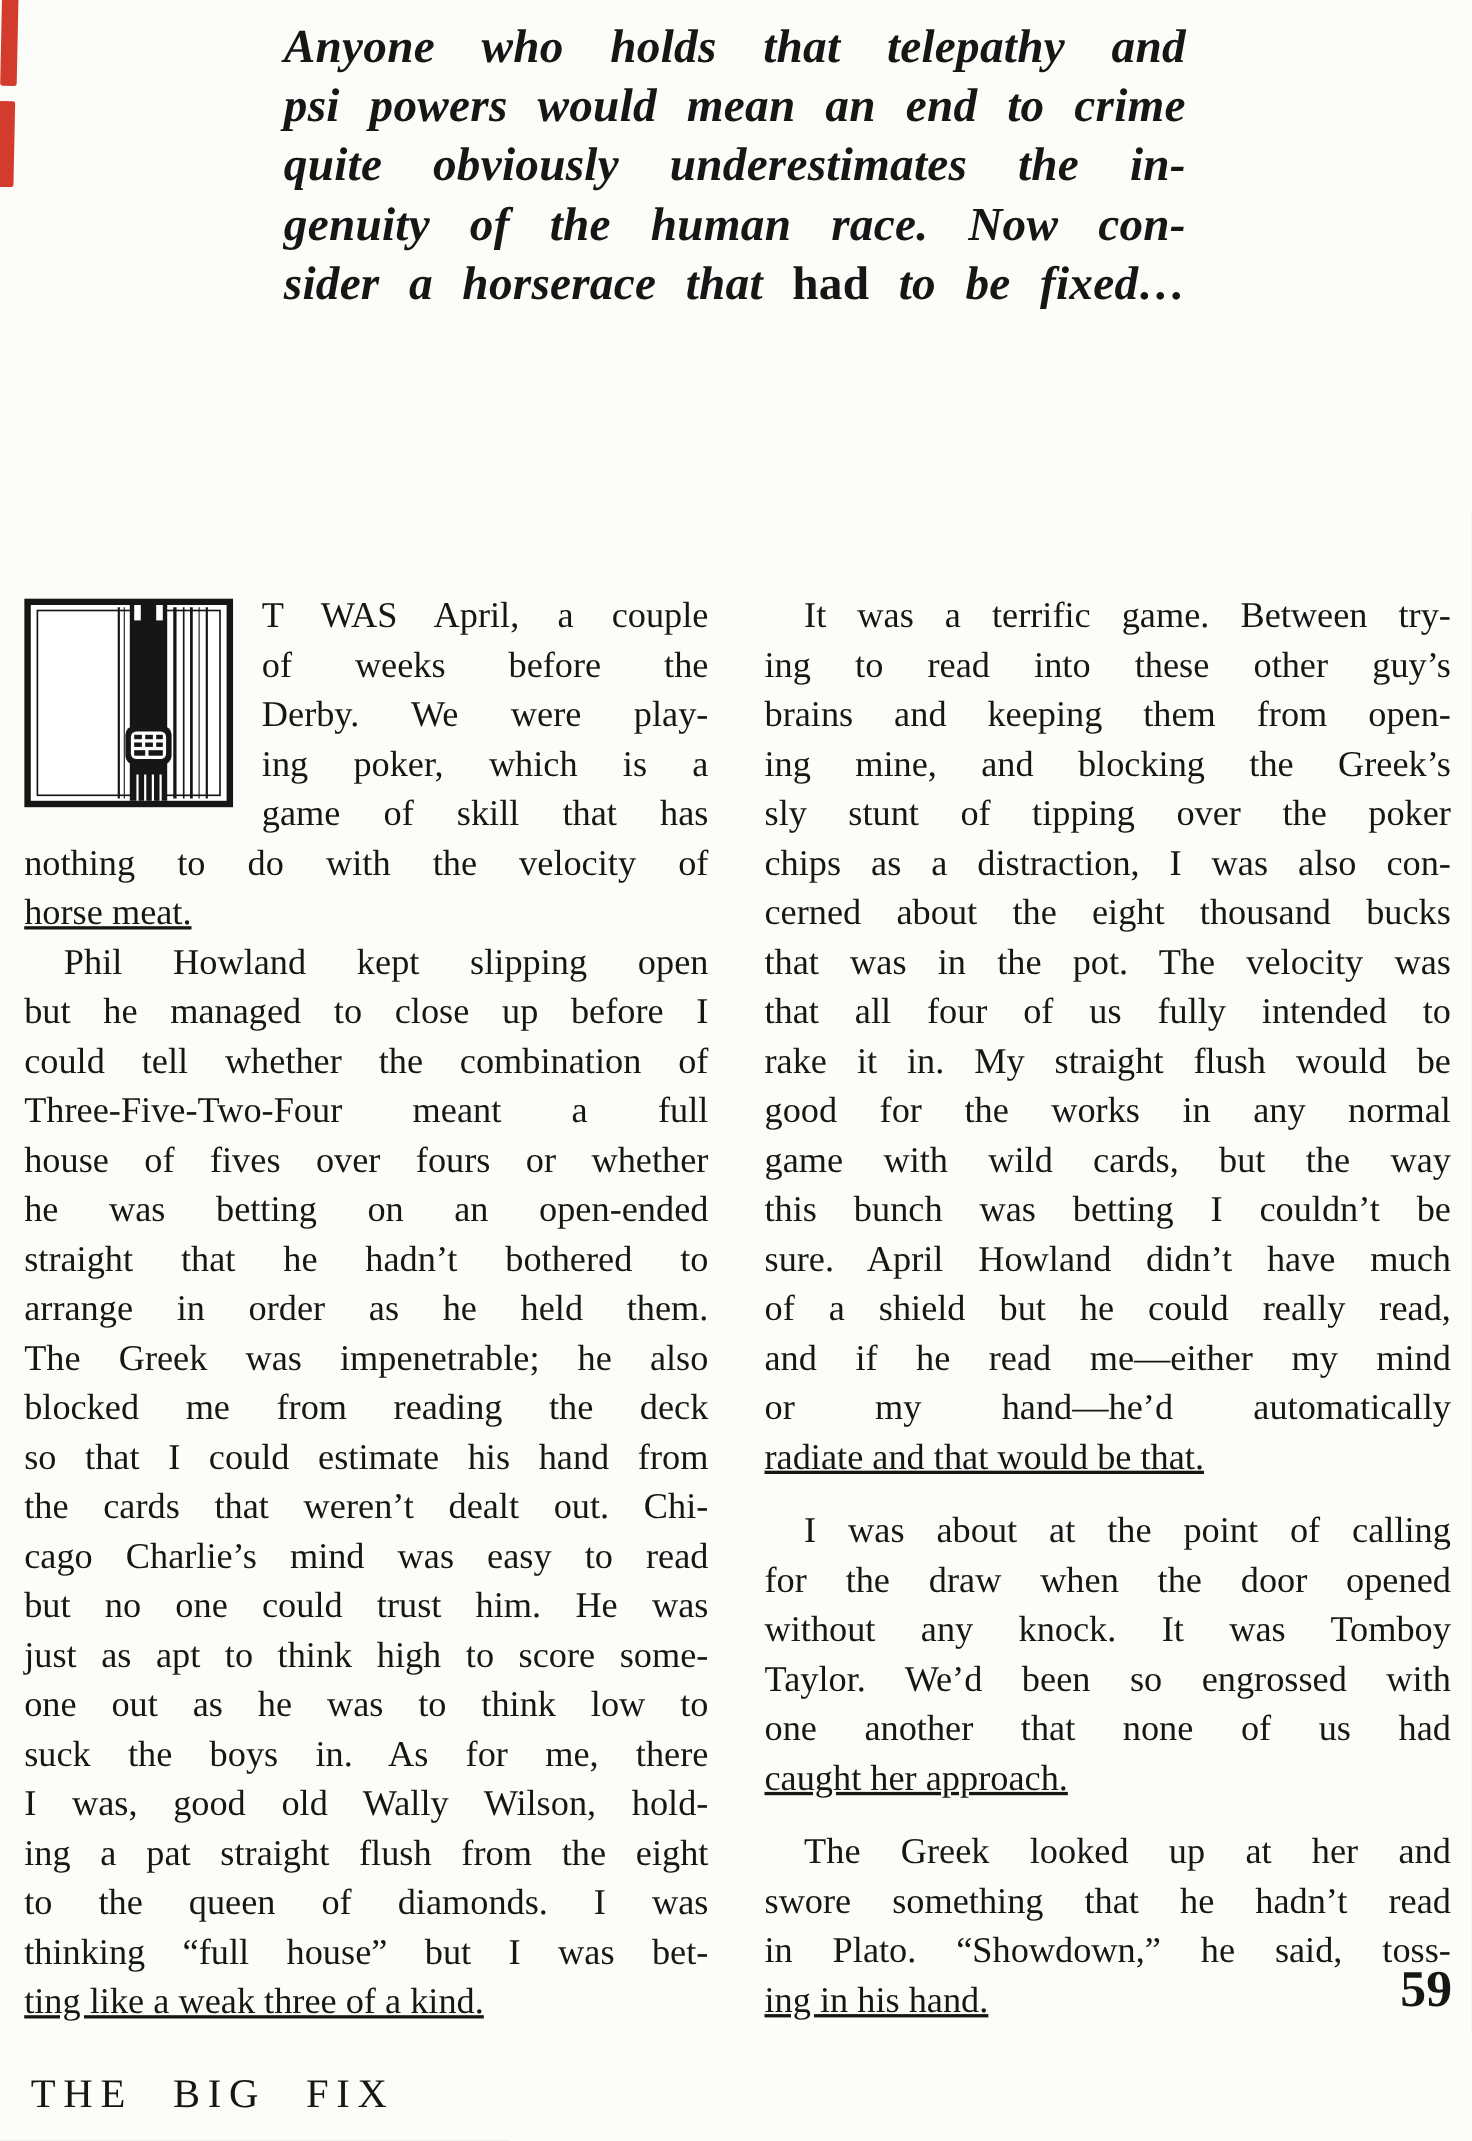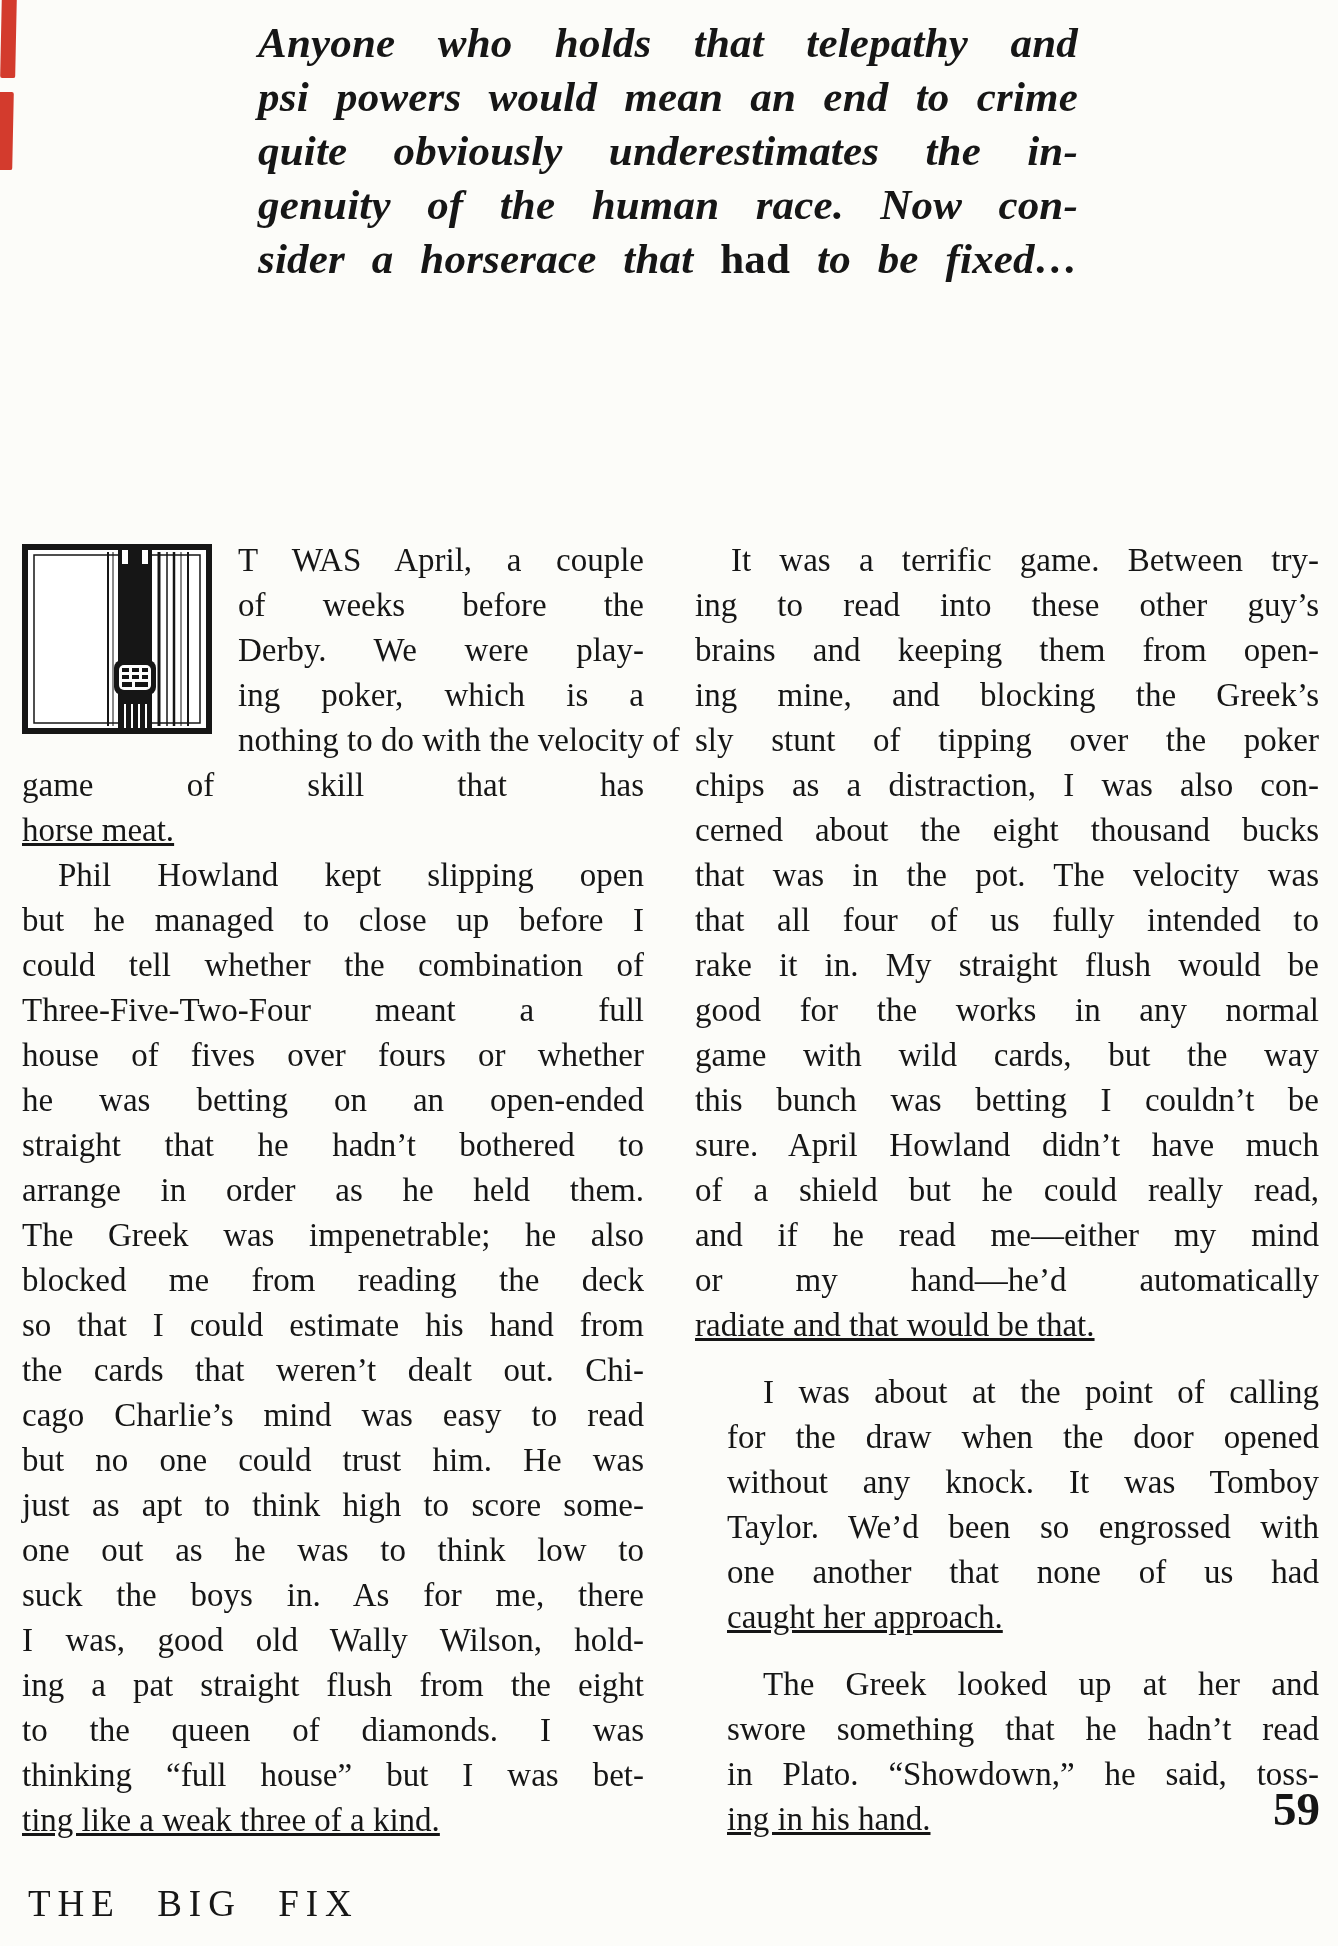--- a/index.html
+++ b/index.html
@@ -43,21 +43,21 @@
     text-align:justify;
     text-align-last:justify;
     white-space:nowrap;
   }
   .jline.lastline{text-align-last:left;text-decoration:underline;}
 
   .column{position:absolute;top:538px;}
   .col-left{left:22px;width:622px;}
   .col-right{left:695px;width:624px;}
   .para-indent .jline.firstline{padding-left:36px;}
-  .para-gap{margin-top:22px;margin-left:32px;}
+  .para-gap{margin-top:22px;}
 
   
   .initial-art{
     float:left;
     width:190px;height:190px;
     margin:6px 26px 4px 0;
     color:var(--ink);
   }
   .initial-art svg{display:block;}
 
@@ -125,22 +125,22 @@
           <rect x="100" y="138" width="10" height="5"></rect>
             <rect x="113" y="138" width="13" height="5"></rect>
         </g>
       </svg>
     </div>
     <div class="para">
         <div class="jline firstline">T WAS April, a couple</div>
         <div class="jline">of weeks before the</div>
         <div class="jline">Derby. We were play-</div>
         <div class="jline">ing poker, which is a</div>
+        <div class="jline">game of skill that has</div>
         <div class="jline">nothing to do with the velocity of</div>
-        <div class="jline">game of skill that has</div>
         <div class="jline lastline">horse meat.</div>
       </div>
     <div class="para para-indent">
         <div class="jline firstline">Phil Howland kept slipping open</div>
         <div class="jline">but he managed to close up before I</div>
         <div class="jline">could tell whether the combination of</div>
         <div class="jline">Three-Five-Two-Four meant a full</div>
         <div class="jline">house of fives over fours or whether</div>
         <div class="jline">he was betting on an open-ended</div>
         <div class="jline">straight that he hadn’t bothered to</div>

